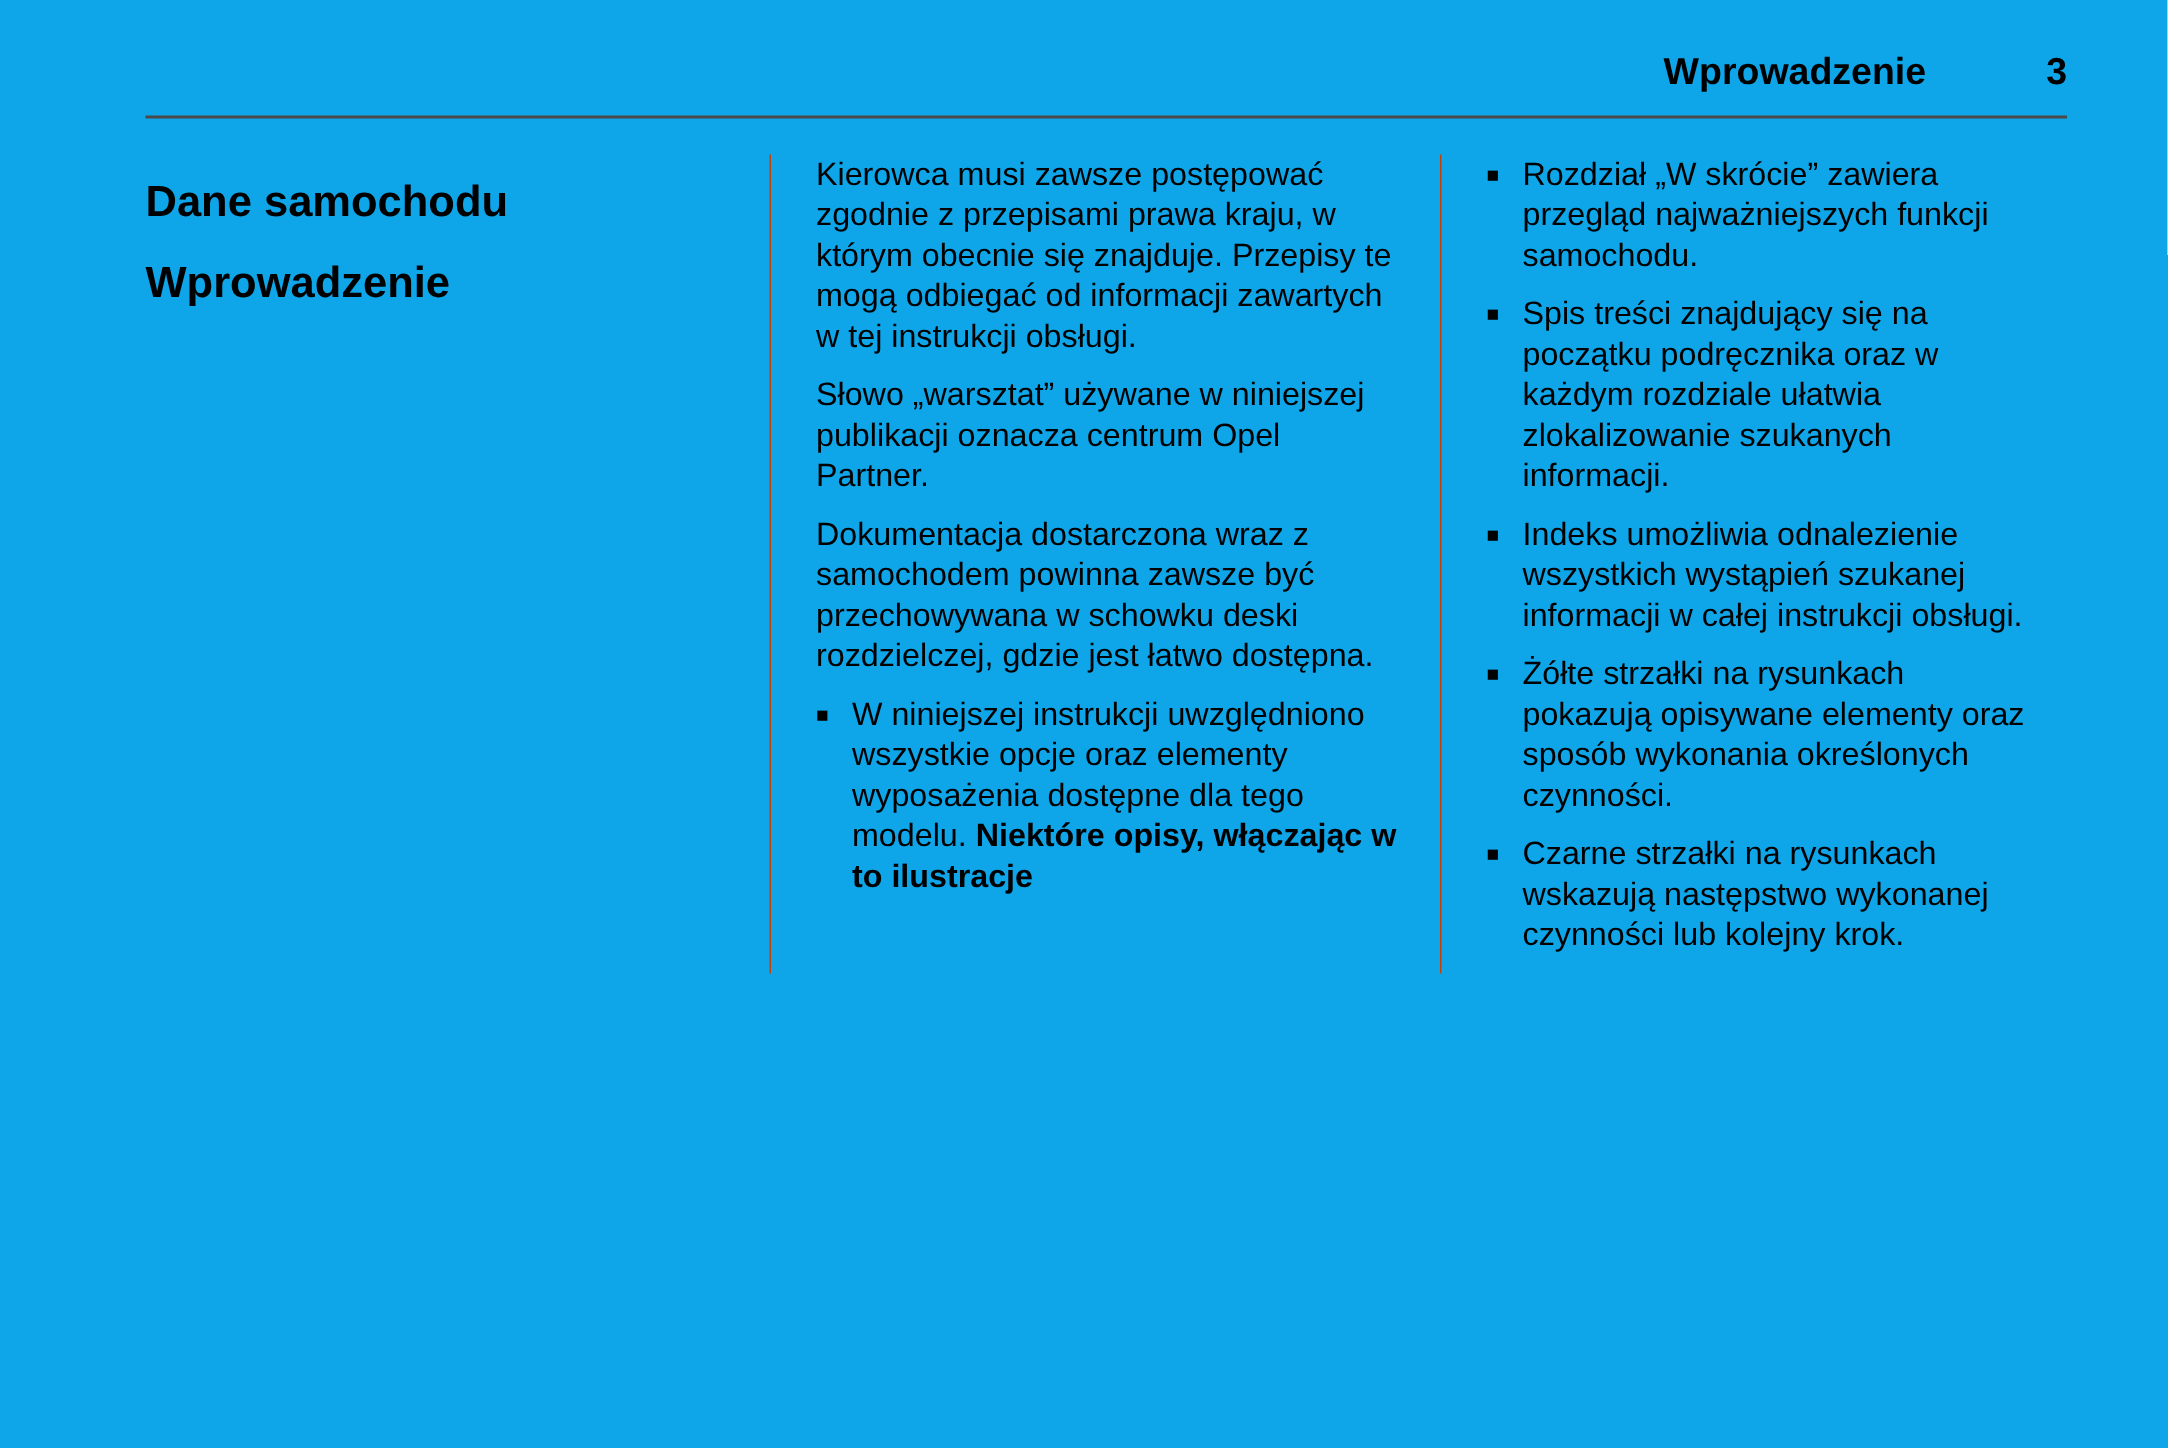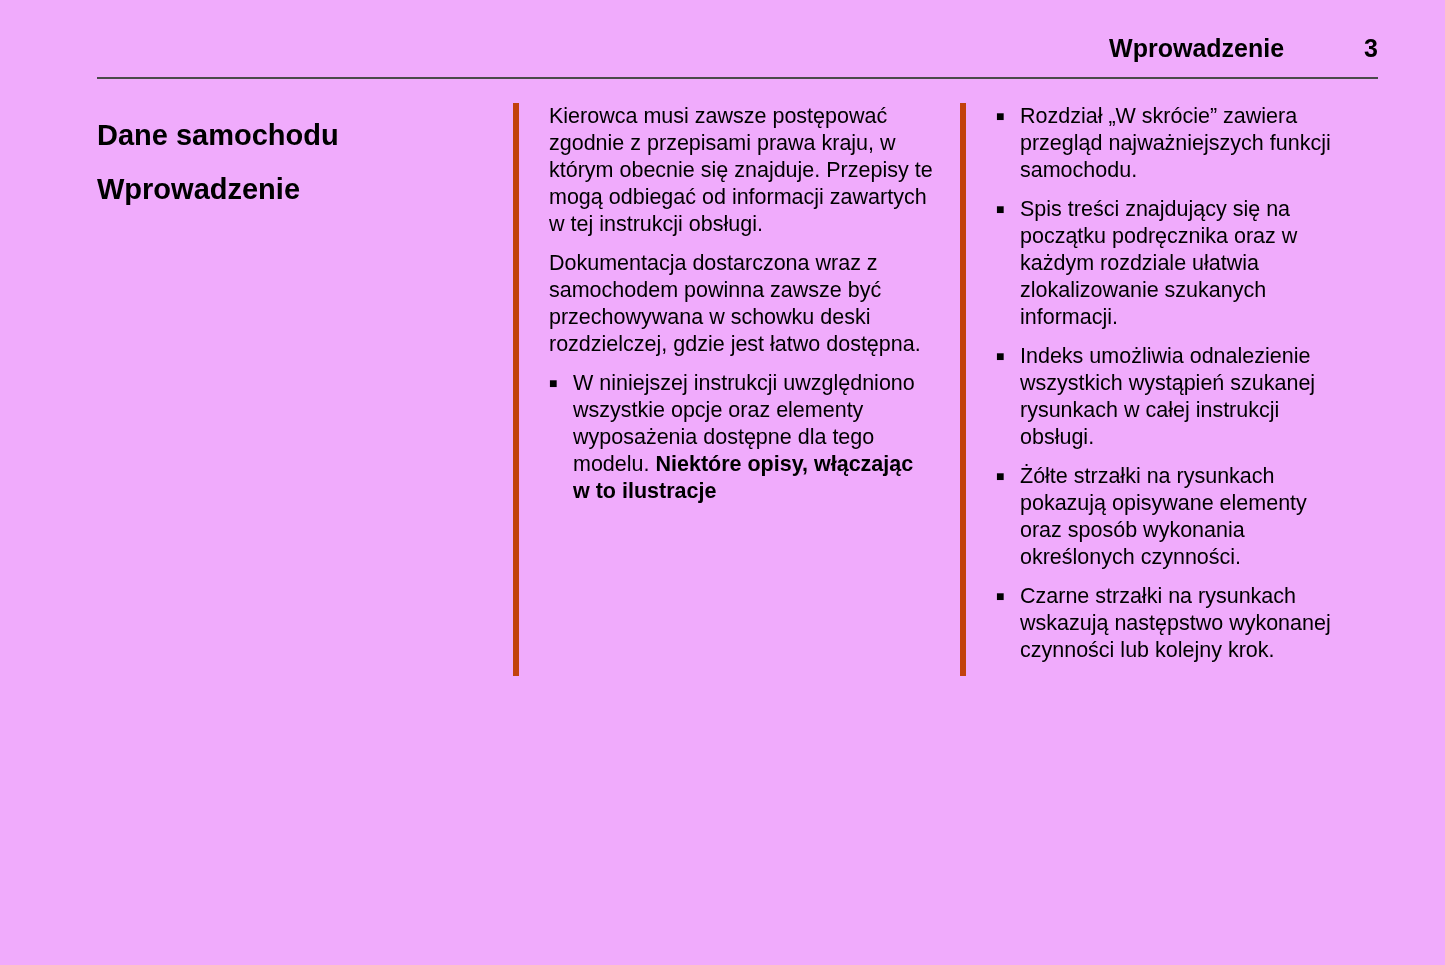--- a/index.html
+++ b/index.html
@@ -6,21 +6,21 @@
     margin: 0;
     padding: 0;
     background: #ffffff;
     color: #000000;
     font-family: "Liberation Sans", sans-serif;
   }
   .page {
     position: relative;
     width: 1445px;
     height: 965px;
-    background: #f0abfc;
+    background: #0ea5e9;
     box-sizing: border-box;
     padding: 34px 67px 0 97px;
     overflow: hidden;
   }
   .page-header {
     display: flex;
     justify-content: flex-end;
     align-items: baseline;
     gap: 80px;
     font-size: 25px;
@@ -36,21 +36,21 @@
   .columns {
     display: grid;
     grid-template-columns: 416px 447px 418px;
     align-items: stretch;
   }
   .col {
     box-sizing: border-box;
     padding-right: 26px;
   }
   .col + .col {
-    border-left: 6px solid #c2410c;
+    border-left: 1px solid #c2410c;
     padding-left: 30px;
   }
   h2.section-heading {
     font-size: 29px;
     font-weight: bold;
     margin: 22px 0 12px 0;
     line-height: 1.12;
   }
   .col h2.section-heading:first-child {
     margin-top: 16px;
@@ -94,40 +94,41 @@
 
   <div class="columns">
 
     <div class="col">
       <h2 class="section-heading">Dane samochodu</h2>
       <h2 class="section-heading">Wprowadzenie</h2>
     </div>
 
     <div class="col">
       <p class="body-text">Kierowca musi zawsze postępować zgodnie z przepisami prawa kraju, w którym obecnie się znajduje. Przepisy te mogą odbiegać od informacji zawartych w tej instrukcji obsługi.</p>
+      <p class="body-text">Słowo „warsztat” używane w niniejszej publikacji oznacza centrum Opel Partner.</p>
       <p class="body-text">Dokumentacja dostarczona wraz z samochodem powinna zawsze być przechowywana w schowku deski rozdzielczej, gdzie jest łatwo dostępna.</p>
       <div class="bullet-item">
         <span class="bullet-marker">■</span>
         <span class="bullet-body"><span>W niniejszej instrukcji uwzględniono wszystkie opcje oraz elementy wyposażenia dostępne dla tego modelu. </span><span class="bold">Niektóre opisy, włączając w to ilustracje</span></span>
       </div>
     </div>
 
     <div class="col">
 
       <div class="bullet-item">
         <span class="bullet-marker">■</span>
         <span class="bullet-body">Rozdział „W skrócie” zawiera przegląd najważniejszych funkcji samochodu.</span>
       </div>
       <div class="bullet-item">
         <span class="bullet-marker">■</span>
         <span class="bullet-body">Spis treści znajdujący się na początku podręcznika oraz w każdym rozdziale ułatwia zlokalizowanie szukanych informacji.</span>
       </div>
       <div class="bullet-item">
         <span class="bullet-marker">■</span>
-        <span class="bullet-body">Indeks umożliwia odnalezienie wszystkich wystąpień szukanej rysunkach w całej instrukcji obsługi.</span>
+        <span class="bullet-body">Indeks umożliwia odnalezienie wszystkich wystąpień szukanej informacji w całej instrukcji obsługi.</span>
       </div>
       <div class="bullet-item">
         <span class="bullet-marker">■</span>
         <span class="bullet-body">Żółte strzałki na rysunkach pokazują opisywane elementy oraz sposób wykonania określonych czynności.</span>
       </div>
       <div class="bullet-item">
         <span class="bullet-marker">■</span>
         <span class="bullet-body">Czarne strzałki na rysunkach wskazują następstwo wykonanej czynności lub kolejny krok.</span>
       </div>
     </div>

